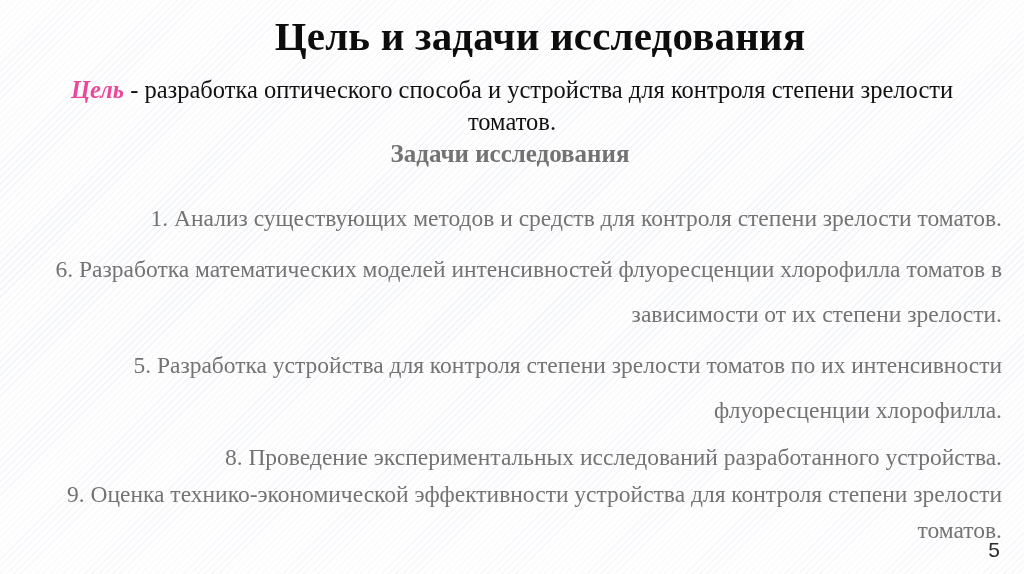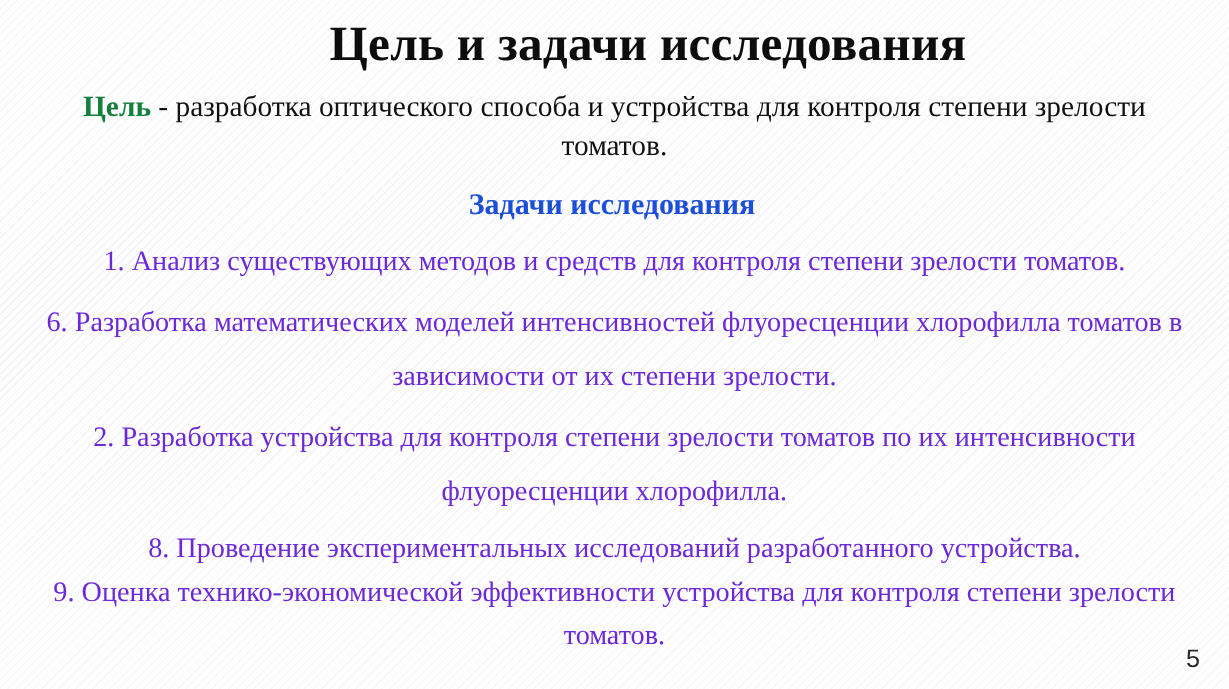--- a/index.html
+++ b/index.html
@@ -64,51 +64,52 @@
     position: absolute;
     left: 26px;
     top: 74px;
     width: 972px;
     text-align: center;
     font-size: 24.5px;
     line-height: 1.32;
     color: #111111;
   }
   .goal-label {
-    color: #15803d;
+    color: #ec4899;
     font-weight: bold;
+    font-style: italic;
   }
   .goal-text {
     color: #111111;
   }
 
   
   .tasks-heading {
     position: absolute;
     left: 0;
-    top: 156px;
+    top: 139px;
     width: 1020px;
     text-align: center;
     font-size: 25px;
     font-weight: bold;
-    color: #1d4ed8;
+    color: #737373;
     line-height: 1.2;
   }
 
   
   .tasks-list {
     position: absolute;
     left: 22px;
     top: 196px;
     width: 980px;
   }
   .task-item {
     font-size: 23.5px;
-    color: #6d28d9;
-    text-align: center;
+    color: #737373;
+    text-align: right;
   }
   .task-item.wide-lead {
     line-height: 1.92;
     margin-bottom: 6px;
   }
   .task-item.tight-lead {
     line-height: 1.52;
     margin-bottom: 2px;
   }
 
@@ -134,20 +135,20 @@
 
   <div class="goal-block">
     <span class="goal-label">Цель</span><span class="goal-text"> - </span><span class="goal-text">разработка оптического способа и устройства для контроля степени зрелости томатов.</span>
   </div>
 
   <div class="tasks-heading">Задачи исследования</div>
 
   <div class="tasks-list">
     <div class="task-item wide-lead">1. Анализ существующих методов и средств для контроля степени зрелости томатов.</div>
     <div class="task-item wide-lead">6. Разработка математических моделей интенсивностей флуоресценции хлорофилла томатов в зависимости от их степени зрелости.</div>
-    <div class="task-item wide-lead">2. Разработка устройства для контроля степени зрелости томатов по их интенсивности флуоресценции хлорофилла.</div>
+    <div class="task-item wide-lead">5. Разработка устройства для контроля степени зрелости томатов по их интенсивности флуоресценции хлорофилла.</div>
     <div class="task-item tight-lead">8. Проведение экспериментальных исследований разработанного устройства.</div>
     <div class="task-item tight-lead">9. Оценка технико-экономической эффективности устройства для контроля степени зрелости томатов.</div>
   </div>
 
   <div class="page-number">5</div>
 
 </div>
 
 </body></html>

